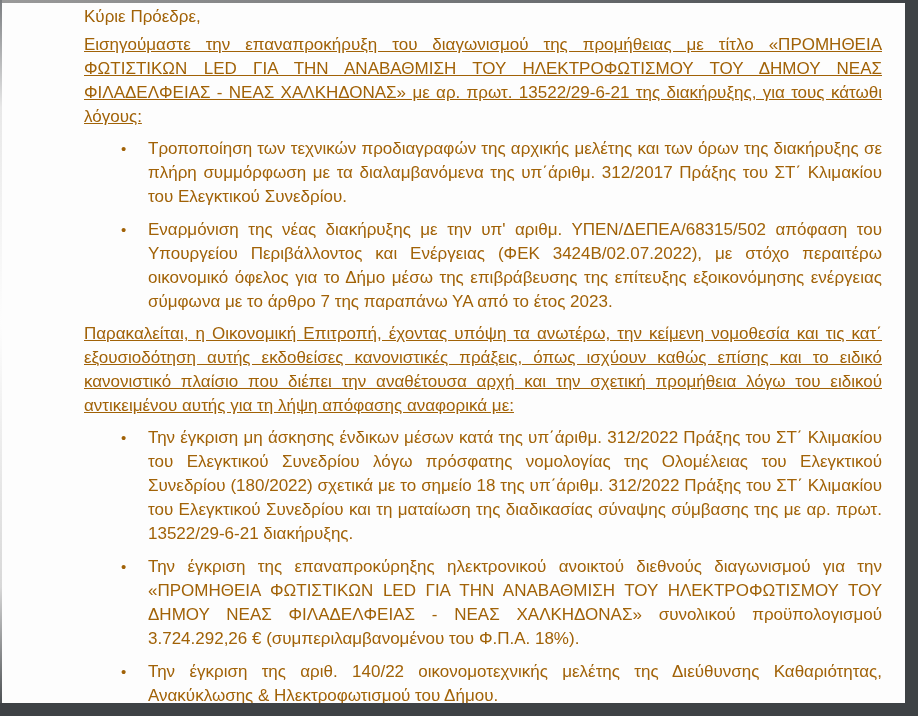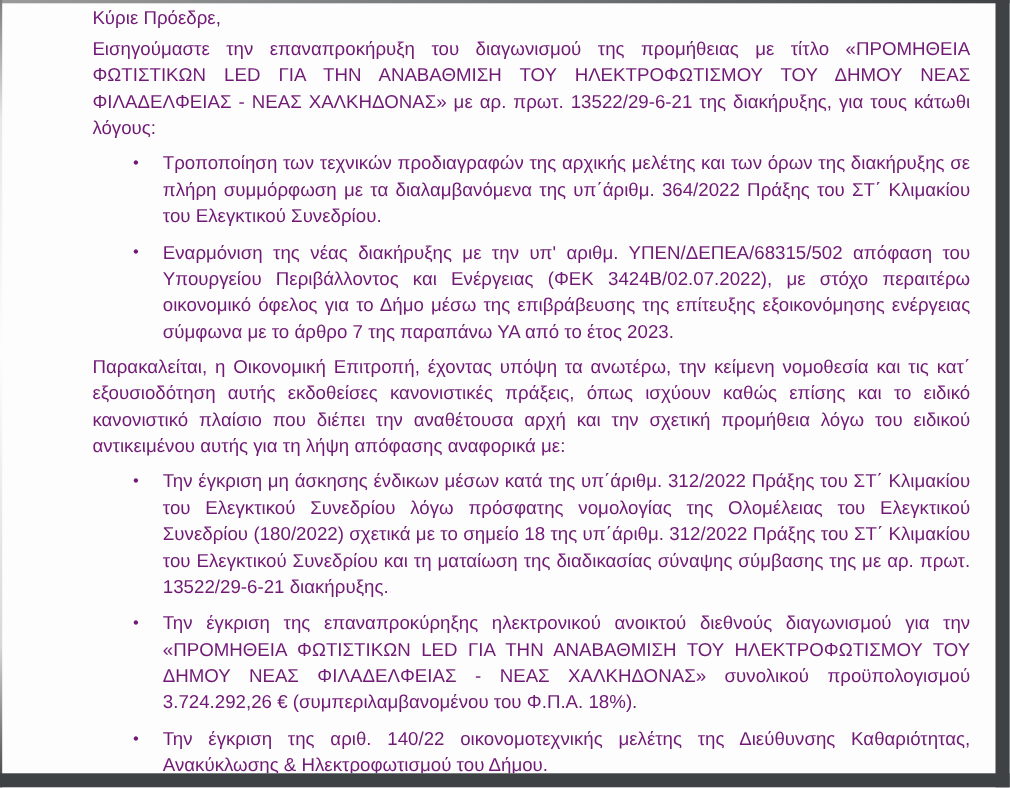--- a/index.html
+++ b/index.html
@@ -18,33 +18,34 @@
     background: #fdfdfd;
   }
   .page {
     position: absolute;
     left: 0;
     top: 3px;
     right: 13px;
     bottom: 13px;
     box-sizing: border-box;
     padding: 2px 23px 0 84px;
-    color: #701a75;
+    color: #a16207;
     font-size: 17px;
     line-height: 24px;
     overflow: hidden;
     background: #fdfdfd;
   }
   .greeting {
     margin: 0 0 4px 0;
     text-align: left;
   }
   .para {
     margin: 0 0 8px 0;
     text-align: justify;
+    text-decoration: underline;
   }
   .bullets {
     list-style: none;
     margin: 0 0 8px 0;
     padding: 0;
   }
   .bullet-item {
     display: flex;
     margin: 0 0 9px 0;
   }
@@ -93,21 +94,21 @@
 
   <div class="page">
 
     <p class="greeting">Κύριε Πρόεδρε,</p>
 
     <p class="para">Εισηγούμαστε την επαναπροκήρυξη του διαγωνισμού της προμήθειας με τίτλο «ΠΡΟΜΗΘΕΙΑ ΦΩΤΙΣΤΙΚΩΝ LED  ΓΙΑ ΤΗΝ ΑΝΑΒΑΘΜΙΣΗ ΤΟΥ ΗΛΕΚΤΡΟΦΩΤΙΣΜΟΥ  ΤΟΥ ΔΗΜΟΥ ΝΕΑΣ ΦΙΛΑΔΕΛΦΕΙΑΣ - ΝΕΑΣ ΧΑΛΚΗΔΟΝΑΣ» με αρ. πρωτ. 13522/29-6-21 της διακήρυξης, για τους κάτωθι λόγους:</p>
 
     <ul class="bullets">
       <li class="bullet-item">
         <span class="bullet">•</span>
-        <span class="bullet-text">Τροποποίηση των τεχνικών προδιαγραφών της αρχικής μελέτης και των όρων της διακήρυξης σε πλήρη συμμόρφωση με τα διαλαμβανόμενα της υπ΄άριθμ. 364/2022 Πράξης του ΣΤ΄ Κλιμακίου του Ελεγκτικού Συνεδρίου.</span>
+        <span class="bullet-text">Τροποποίηση των τεχνικών προδιαγραφών της αρχικής μελέτης και των όρων της διακήρυξης σε πλήρη συμμόρφωση με τα διαλαμβανόμενα της υπ΄άριθμ. 312/2017 Πράξης του ΣΤ΄ Κλιμακίου του Ελεγκτικού Συνεδρίου.</span>
       </li>
       <li class="bullet-item">
         <span class="bullet">•</span>
         <span class="bullet-text">Εναρμόνιση της νέας διακήρυξης με την υπ' αριθμ. ΥΠΕΝ/ΔΕΠΕΑ/68315/502 απόφαση του Υπουργείου Περιβάλλοντος και Ενέργειας (ΦΕΚ 3424Β/02.07.2022), με στόχο περαιτέρω οικονομικό όφελος για το Δήμο μέσω της επιβράβευσης της επίτευξης εξοικονόμησης ενέργειας σύμφωνα με το άρθρο 7 της παραπάνω ΥΑ από το έτος 2023.</span>
       </li>
     </ul>
 
     <p class="para">Παρακαλείται, η Οικονομική Επιτροπή, έχοντας υπόψη τα ανωτέρω, την κείμενη νομοθεσία και τις κατ΄ εξουσιοδότηση αυτής εκδοθείσες κανονιστικές πράξεις, όπως ισχύουν καθώς επίσης και το ειδικό κανονιστικό πλαίσιο που διέπει την αναθέτουσα αρχή και την σχετική προμήθεια λόγω του ειδικού αντικειμένου αυτής για τη λήψη απόφασης αναφορικά με:</p>
 
     <ul class="bullets">

